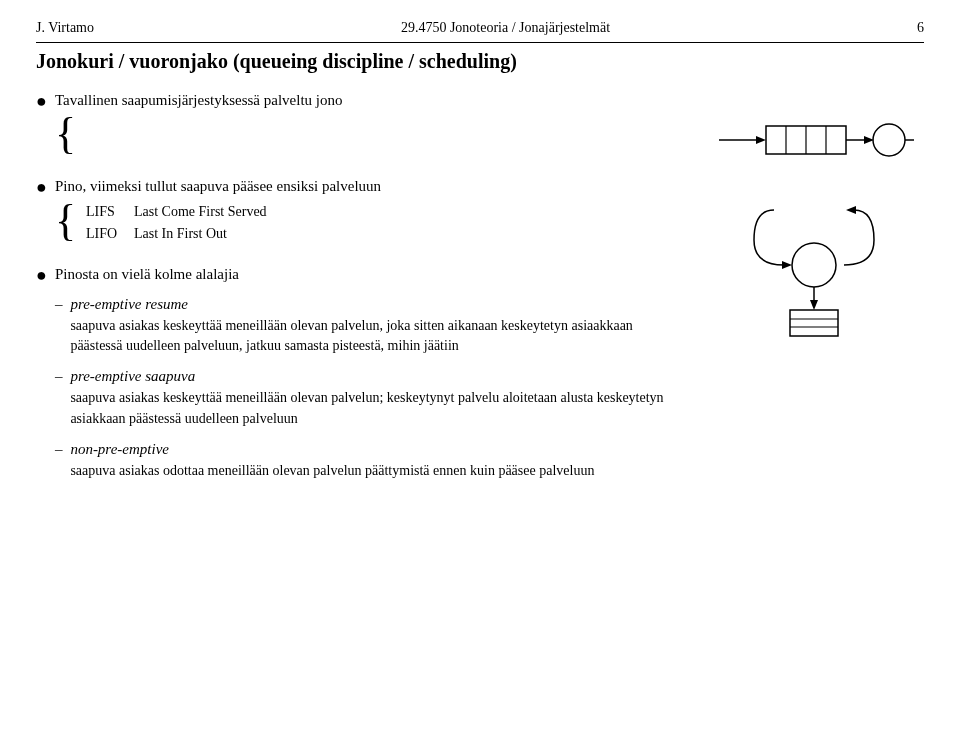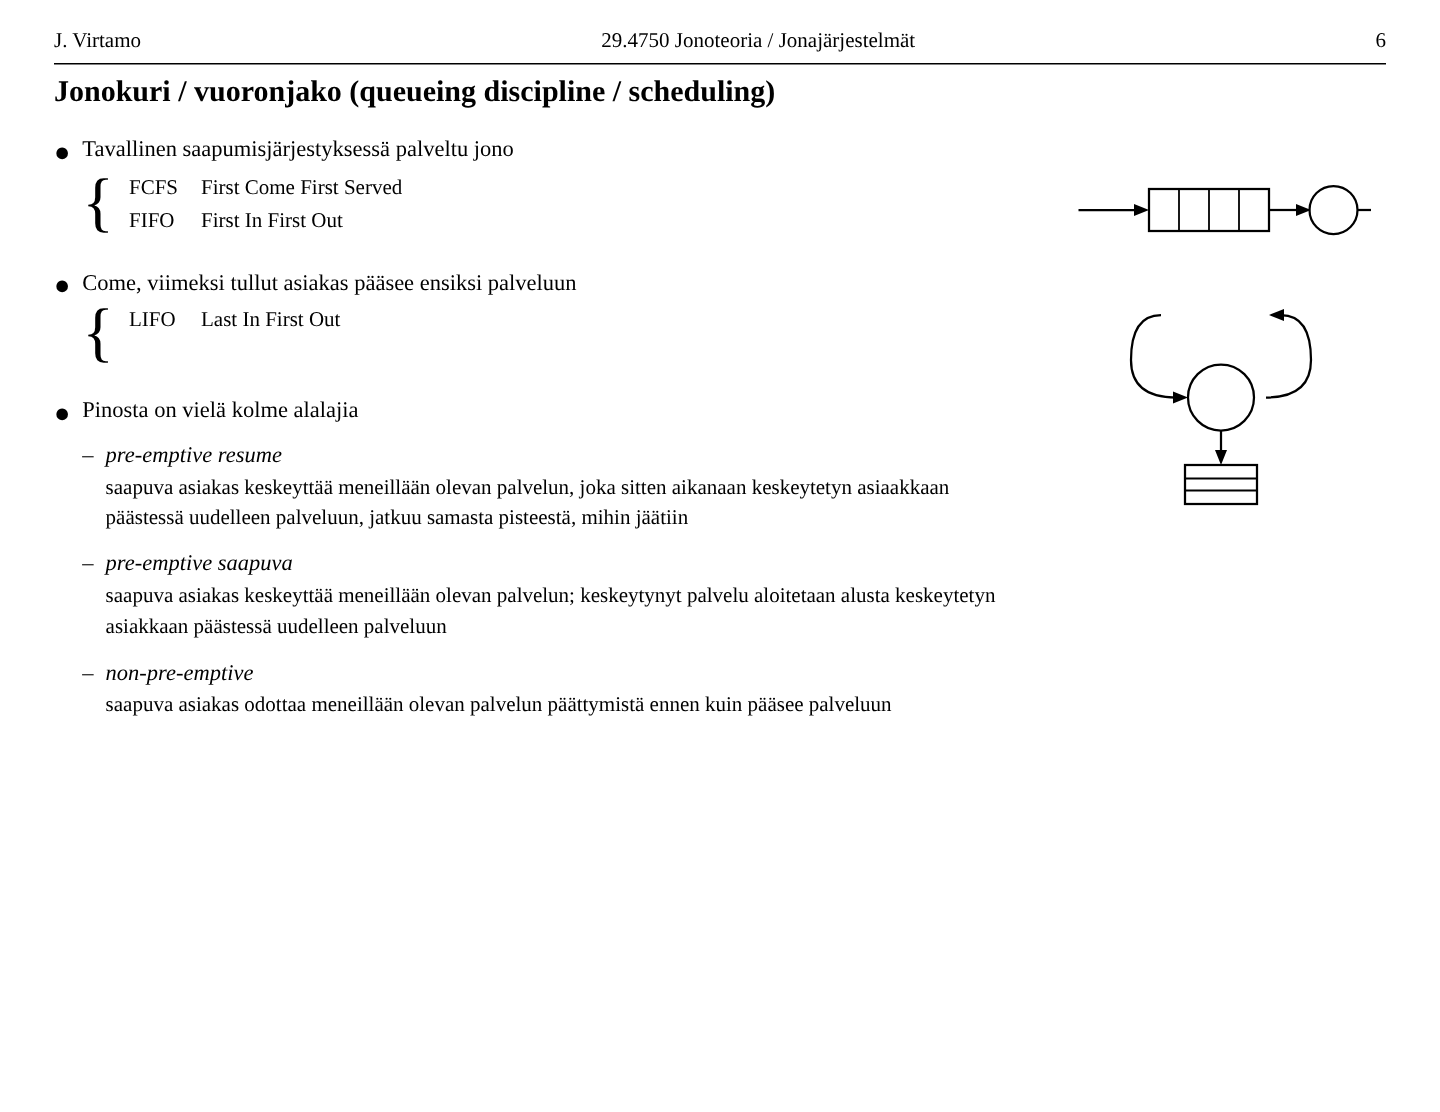--- a/index.html
+++ b/index.html
@@ -144,41 +144,35 @@
   <div class="content-area">
 
     <div class="text-col">
 
       <div class="bullet-section">
         <span class="bullet-dot">●</span>
         <div class="bullet-content">
           <div class="bullet-label">Tavallinen saapumisjärjestyksessä palveltu jono</div>
           <div class="brace-table">
             <div class="brace-symbol">{</div>
-            <div class="brace-rows">
-              <div class="brace-row">
-                <span class="brace-key">FCFS</span>
-                <span class="brace-val">First Come First Served</span>
-              </div>
-              <div class="brace-row">
-                <span class="brace-key">FIFO</span>
-                <span class="brace-val">First In First Out</span>
-              </div>
-            </div>
           </div>
         </div>
       </div>
 
       <div class="bullet-section">
         <span class="bullet-dot">●</span>
         <div class="bullet-content">
-          <div class="bullet-label">Come, viimeksi tullut asiakas pääsee ensiksi palveluun</div>
+          <div class="bullet-label">Pino, viimeksi tullut saapuva pääsee ensiksi palveluun</div>
           <div class="brace-table">
             <div class="brace-symbol">{</div>
             <div class="brace-rows">
+              <div class="brace-row">
+                <span class="brace-key">LIFS</span>
+                <span class="brace-val">Last Come First Served</span>
+              </div>
               <div class="brace-row">
                 <span class="brace-key">LIFO</span>
                 <span class="brace-val">Last In First Out</span>
               </div>
             </div>
           </div>
         </div>
       </div>
 
       <div class="bullet-section">

